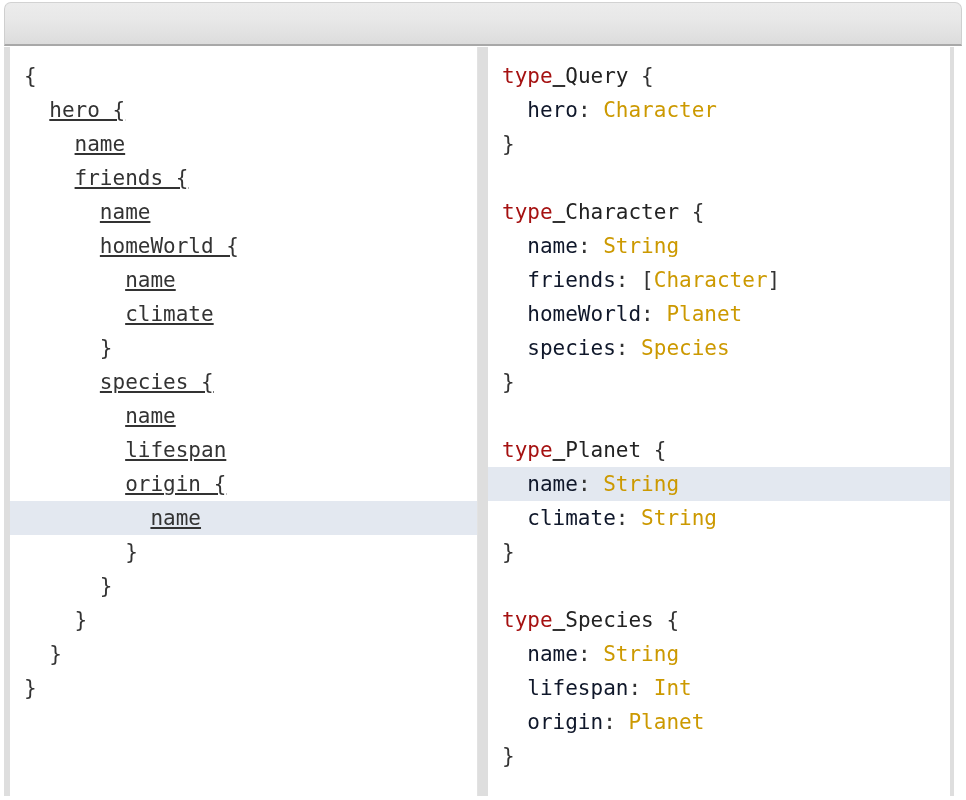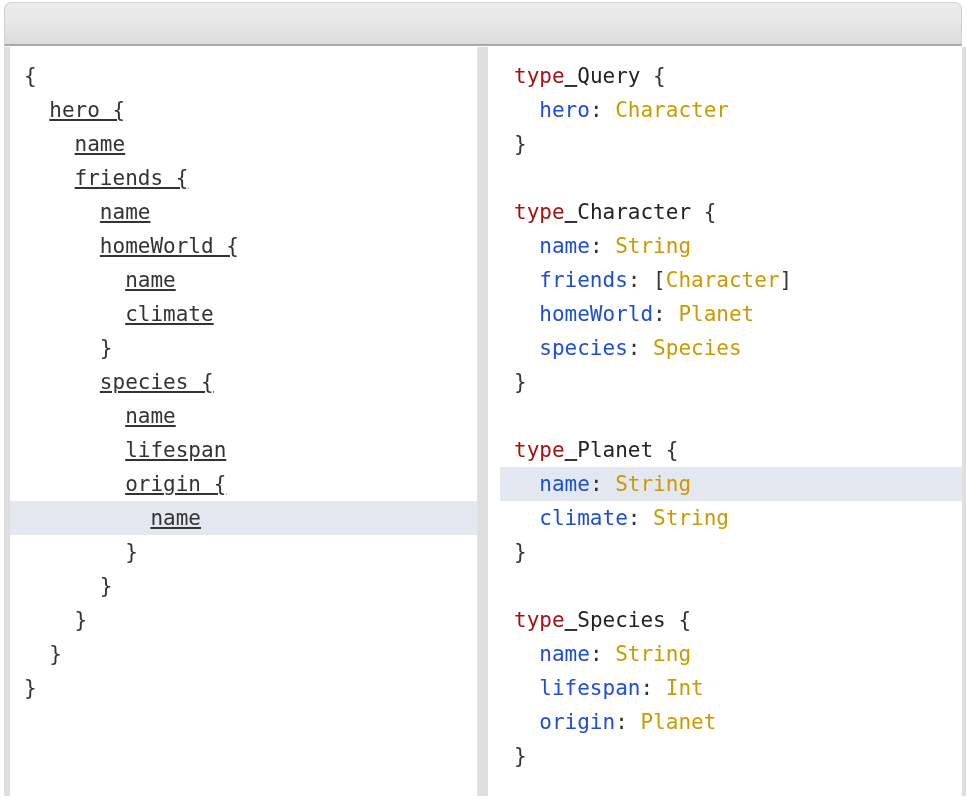--- a/index.html
+++ b/index.html
@@ -79,21 +79,21 @@
   .pane-divider {
     position: absolute;
     left: 478px;
     top: 0;
     width: 10px;
     height: 100%;
     background: #dedede;
   }
 
   .pane-right {
-    left: 500px;
+    left: 488px;
     width: 466px;
     border-right: 4px solid #dedede;
     border-bottom: 3px solid #d6d6d6;
     box-sizing: border-box;
   }
 
   .code {
     position: relative;
     padding-top: 12px;
     font-family: "DejaVu Sans Mono", monospace;
@@ -109,21 +109,21 @@
     padding-left: 14px;
     white-space: pre;
   }
   .line.hl {
     background: #e3e8f0;
   }
 
   
   .tok-kw    { color: #a51111; }
   .tok-type  { color: #222222; }
-  .tok-field { color: #1d4ed8; }
+  .tok-field { color: #0f172a; }
   .tok-val   { color: #cc9900; }
   .tok-punc  { color: #333333; }
   .tok-plain { color: #333333; text-decoration: underline; }
 
   
   .bottom-shade {
     position: absolute;
     left: 0;
     bottom: 0;
     width: 966px;

